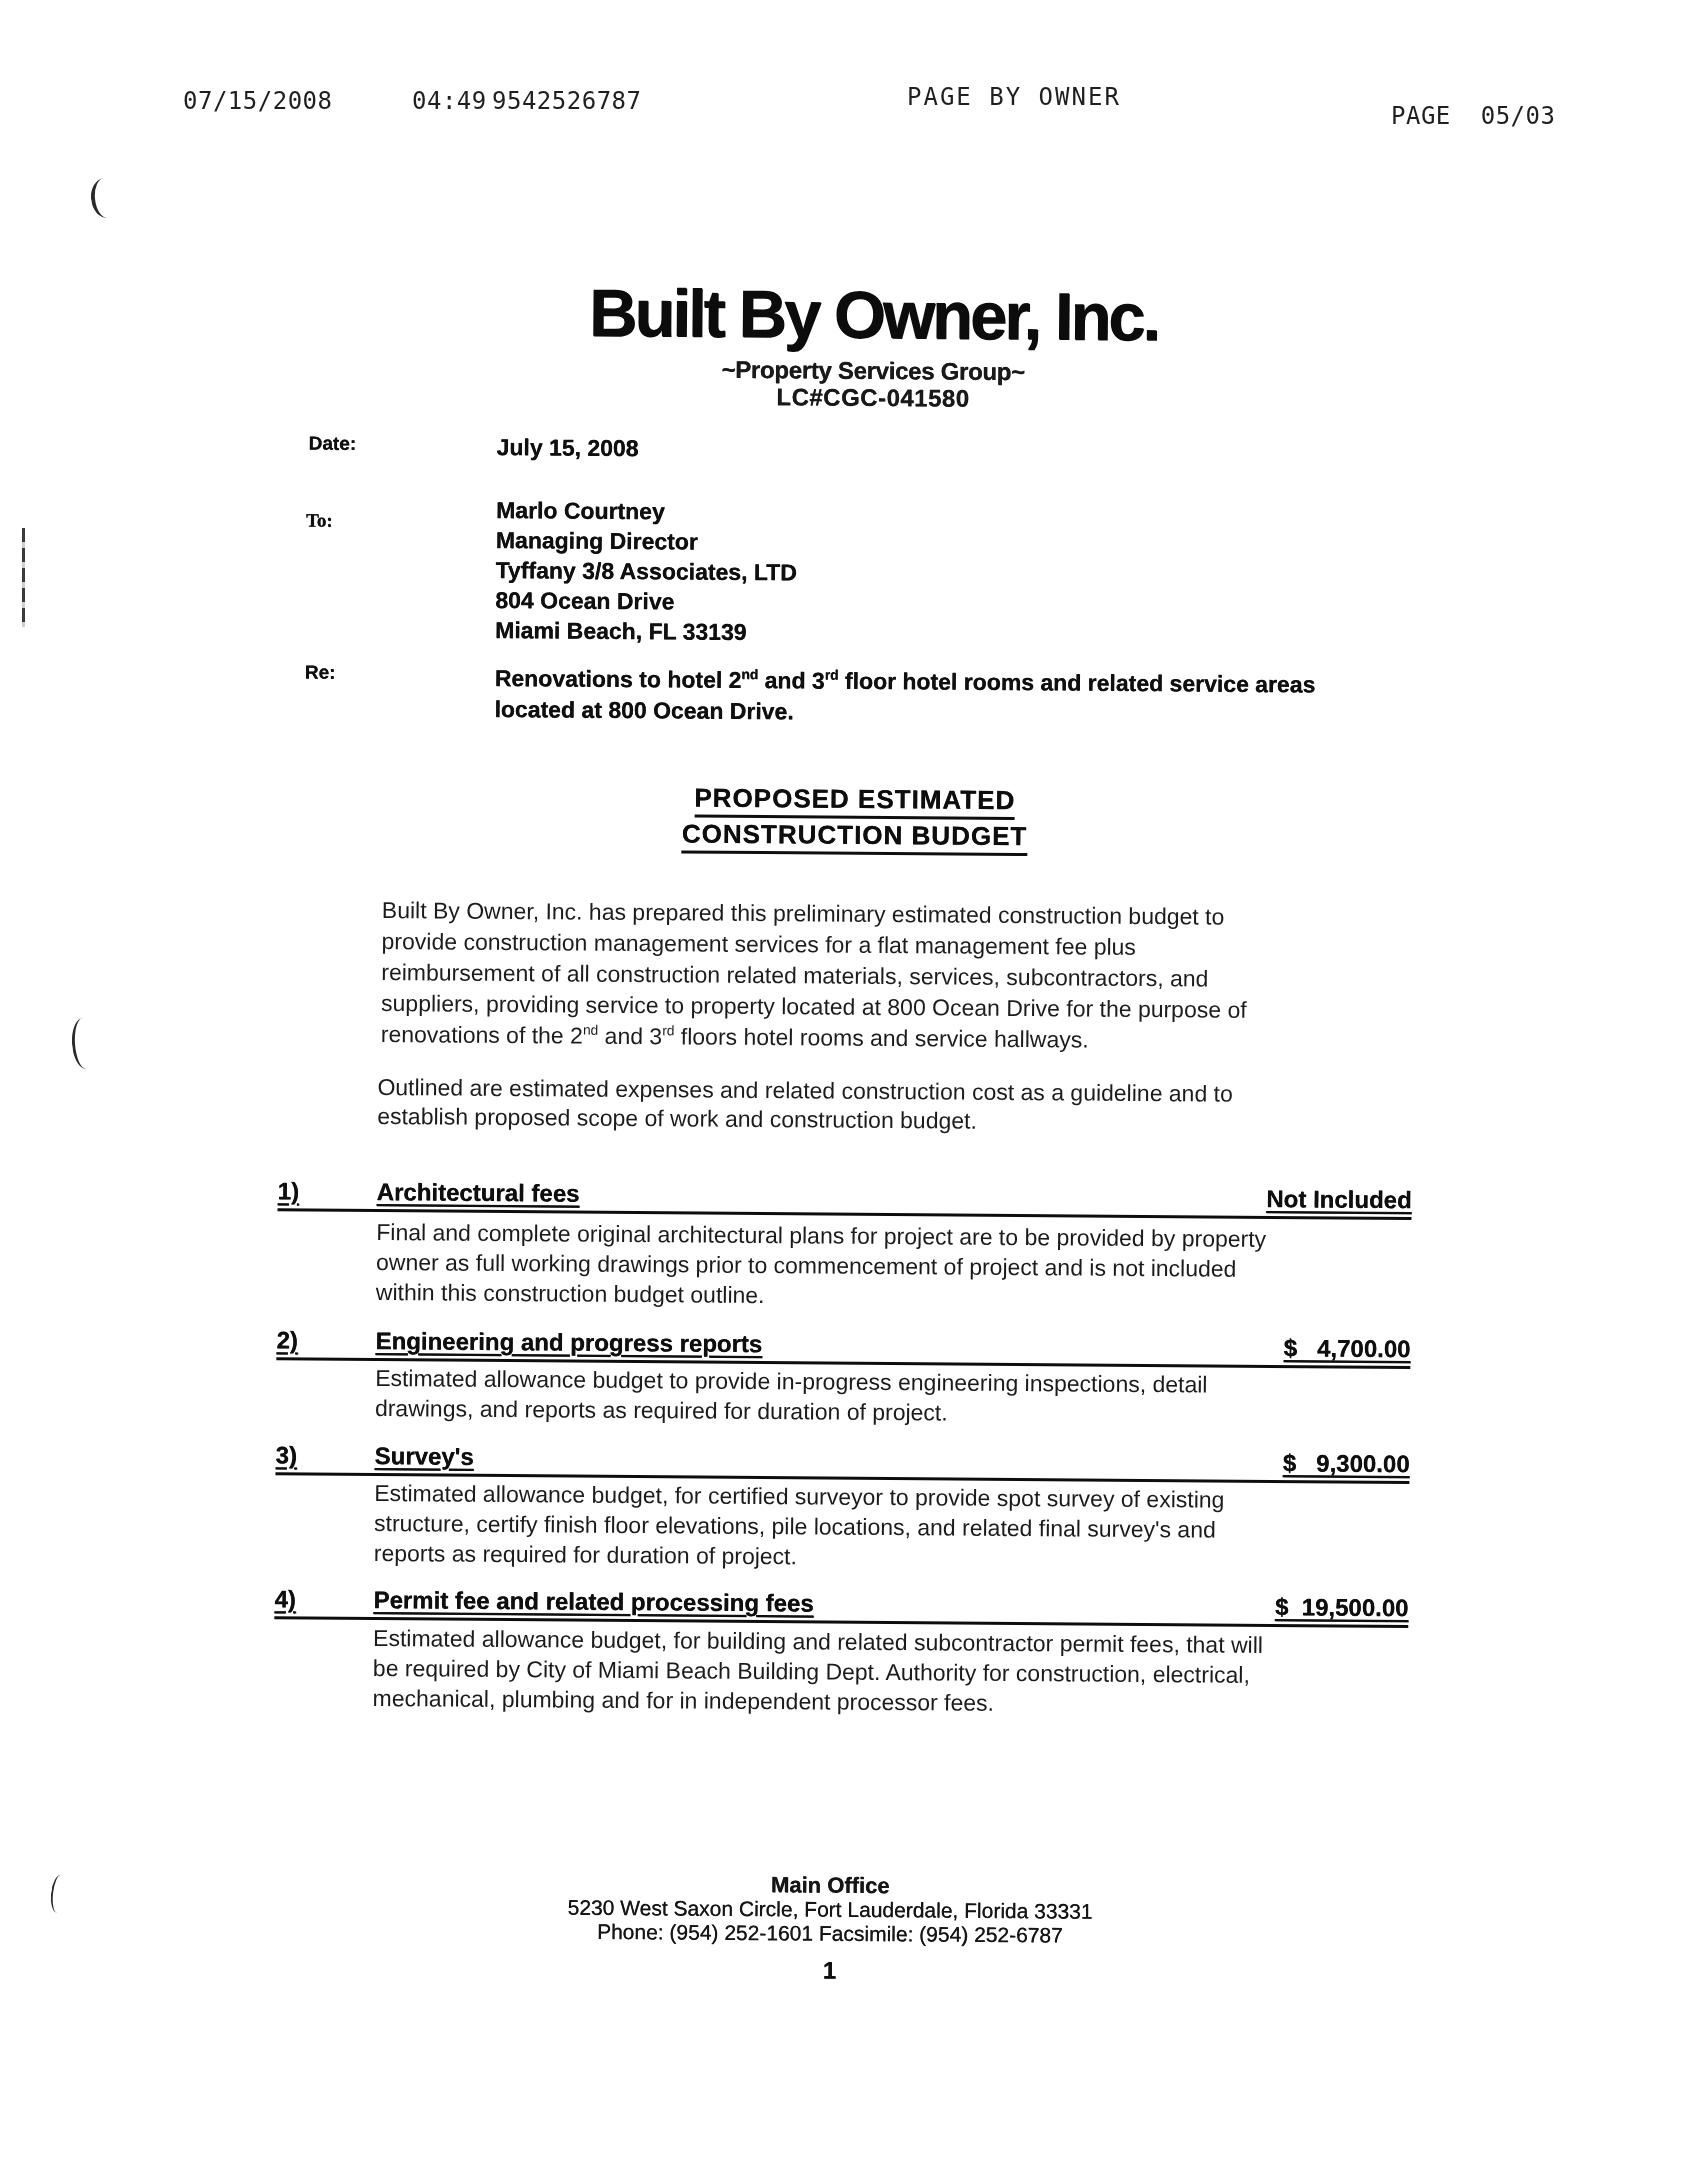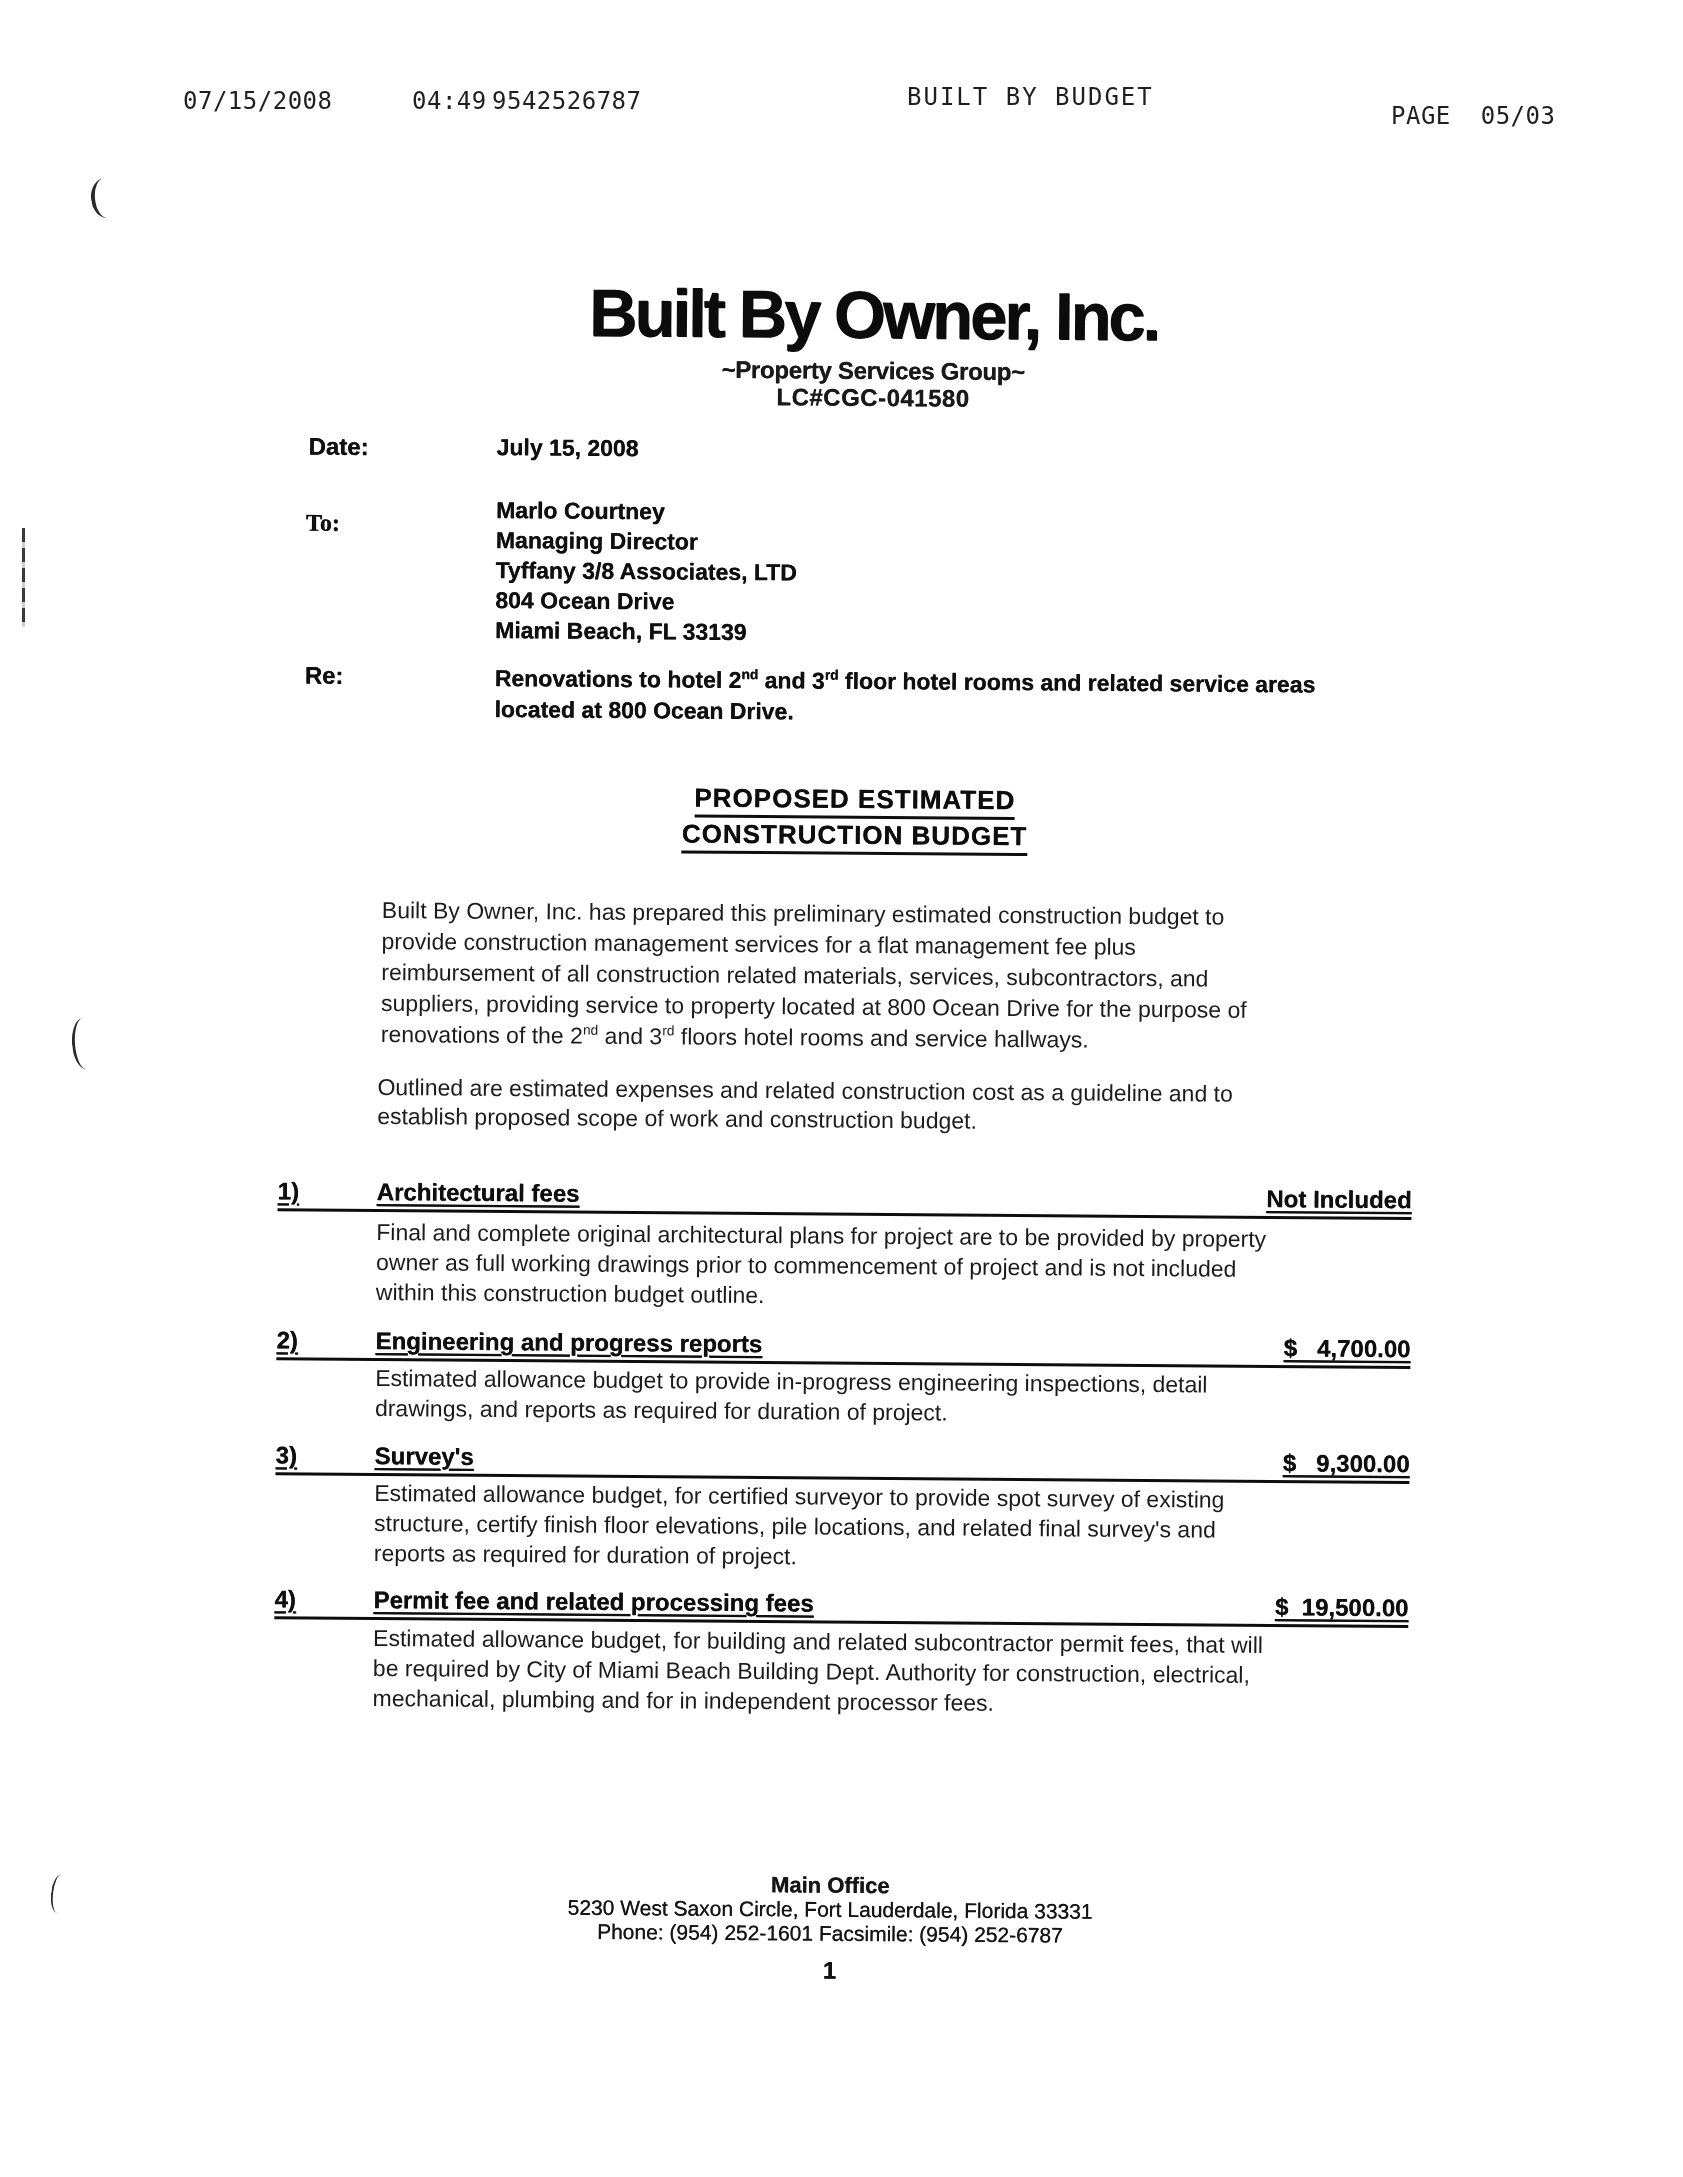--- a/index.html
+++ b/index.html
@@ -34,21 +34,21 @@
   .title-wrap{left:183px;top:269px;width:1386px;text-align:center;}
   .company{
     font-size:67px;font-weight:700;letter-spacing:-3px;color:#0c0c0c;
     text-shadow:0.8px 0.8px 0 #0c0c0c;
   }
   .tagline{left:183px;top:350px;width:1386px;text-align:center;
     font-size:24px;font-weight:700;letter-spacing:-0.3px;color:#1a1a1a;}
   .license{left:183px;top:377px;width:1386px;text-align:center;
     font-size:24px;font-weight:700;letter-spacing:0.5px;color:#1a1a1a;}
   
-  .lbl{font-size:24px;font-weight:700;color:#101010;}
+  .lbl{font-size:19px;font-weight:700;color:#101010;}
   .val{font-size:23px;font-weight:700;color:#101010;}
   .meta-date-lbl{left:312px;top:430px;}
   .meta-date-val{left:500px;top:430px;}
   .meta-to-lbl{left:310px;top:507px;font-family:Liberation Serif, serif;}
   .meta-to-val{left:500px;top:491px;line-height:30px;}
   .meta-re-lbl{left:310px;top:659px;}
   .meta-re-val{left:500px;top:659px;line-height:31px;width:950px;}
   .sup{font-size:0.6em;vertical-align:super;line-height:0;margin-top:20px;}
   
   .sec-head{left:168px;top:776px;width:1386px;text-align:center;line-height:32px;}
@@ -101,21 +101,21 @@
     background:repeating-linear-gradient(#3a3a3a 0 14px, rgba(58,58,58,0.25) 14px 20px);}
 </style>
 </head>
 <body>
 
 <div class="page">
 
   <div class="abs faxline fax-date">07/15/2008</div>
   <div class="abs faxline fax-time">04:49</div>
   <div class="abs faxline fax-num">9542526787</div>
-  <div class="abs faxline fax-sender">BUILT BY BUDGET</div>
+  <div class="abs faxline fax-sender">PAGE BY OWNER</div>
   <div class="abs faxline fax-page">PAGE  05/03</div>
 
   <div class="abs paren-arc art1"></div>
   <div class="abs streak"></div>
   <div class="abs paren-arc art2"></div>
   <div class="abs paren-arc art3"></div>
 
   <div class="letter">
 
     <div class="abs title-wrap">

